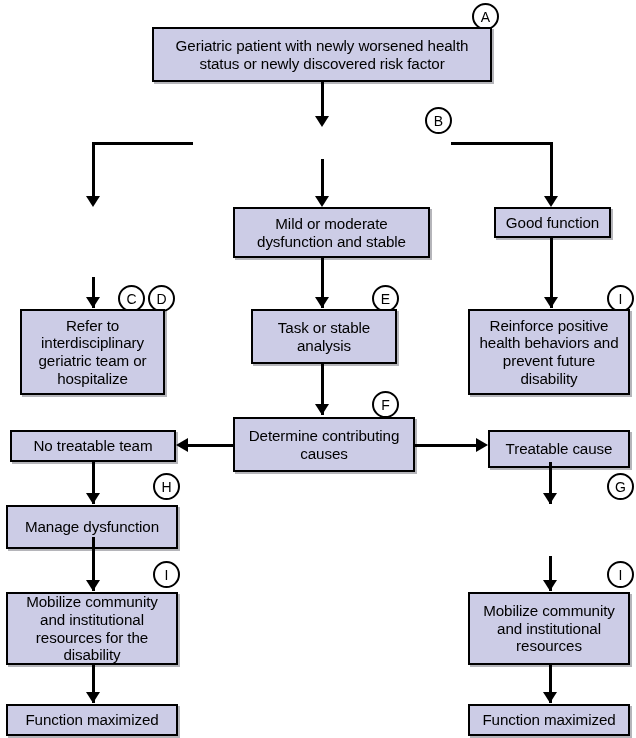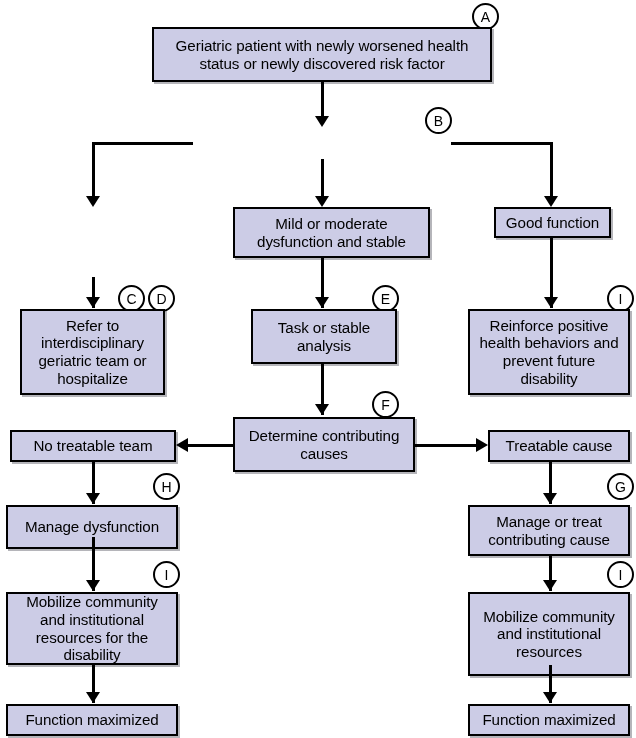--- a/index.html
+++ b/index.html
@@ -143,21 +143,21 @@
   </div>
 
   <div class="node" style="left:10px;top:430px;width:166px;height:32px;">
     <span>No treatable team</span>
   </div>
 
   <div class="node" style="left:233px;top:417px;width:182px;height:55px;align-items:center;">
     <span>Determine contributing causes</span>
   </div>
 
-  <div class="node" style="left:488px;top:430px;width:142px;height:32px;">
+  <div class="node" style="left:488px;top:430px;width:142px;height:38px;">
     <span>Treatable cause</span>
   </div>
 
   <div class="hline" style="left:188px;top:444px;width:46px;"></div>
   <div class="arrow-left" style="left:176px;top:438px;"></div>
 
   <div class="hline" style="left:414px;top:444px;width:62px;"></div>
   <div class="arrow-right" style="left:476px;top:438px;"></div>
 
   <div class="vline" style="left:92px;top:462px;height:42px;"></div>
@@ -169,41 +169,38 @@
   <div class="vline" style="left:549px;top:462px;height:42px;"></div>
   <div class="arrow-down" style="left:543px;top:493px;"></div>
   <div class="badge" style="left:607px;top:473px;">
     <span>G</span>
   </div>
 
   <div class="node" style="left:6px;top:505px;width:172px;height:44px;">
     <span>Manage dysfunction</span>
   </div>
 
-  <div class="node" style="left:468px;top:505px;width:162px;height:51px;">
-    <span>Manage or treat contributing cause</span>
-  </div>
 
   <div class="vline" style="left:92px;top:537px;height:54px;"></div>
   <div class="arrow-down" style="left:86px;top:580px;"></div>
   <div class="badge" style="left:153px;top:561px;">
     <span>I</span>
   </div>
 
   <div class="vline" style="left:549px;top:556px;height:35px;"></div>
   <div class="arrow-down" style="left:543px;top:580px;"></div>
   <div class="badge" style="left:607px;top:561px;">
     <span>I</span>
   </div>
 
   <div class="node" style="left:6px;top:592px;width:172px;height:73px;">
     <span>Mobilize community and institutional resources for the disability</span>
   </div>
 
-  <div class="node" style="left:468px;top:592px;width:162px;height:84px;">
+  <div class="node" style="left:468px;top:592px;width:162px;height:73px;">
     <span>Mobilize community and institutional resources</span>
   </div>
 
   <div class="vline" style="left:92px;top:665px;height:38px;"></div>
   <div class="arrow-down" style="left:86px;top:692px;"></div>
 
   <div class="vline" style="left:549px;top:665px;height:38px;"></div>
   <div class="arrow-down" style="left:543px;top:692px;"></div>
 
   <div class="node" style="left:6px;top:704px;width:172px;height:32px;">

